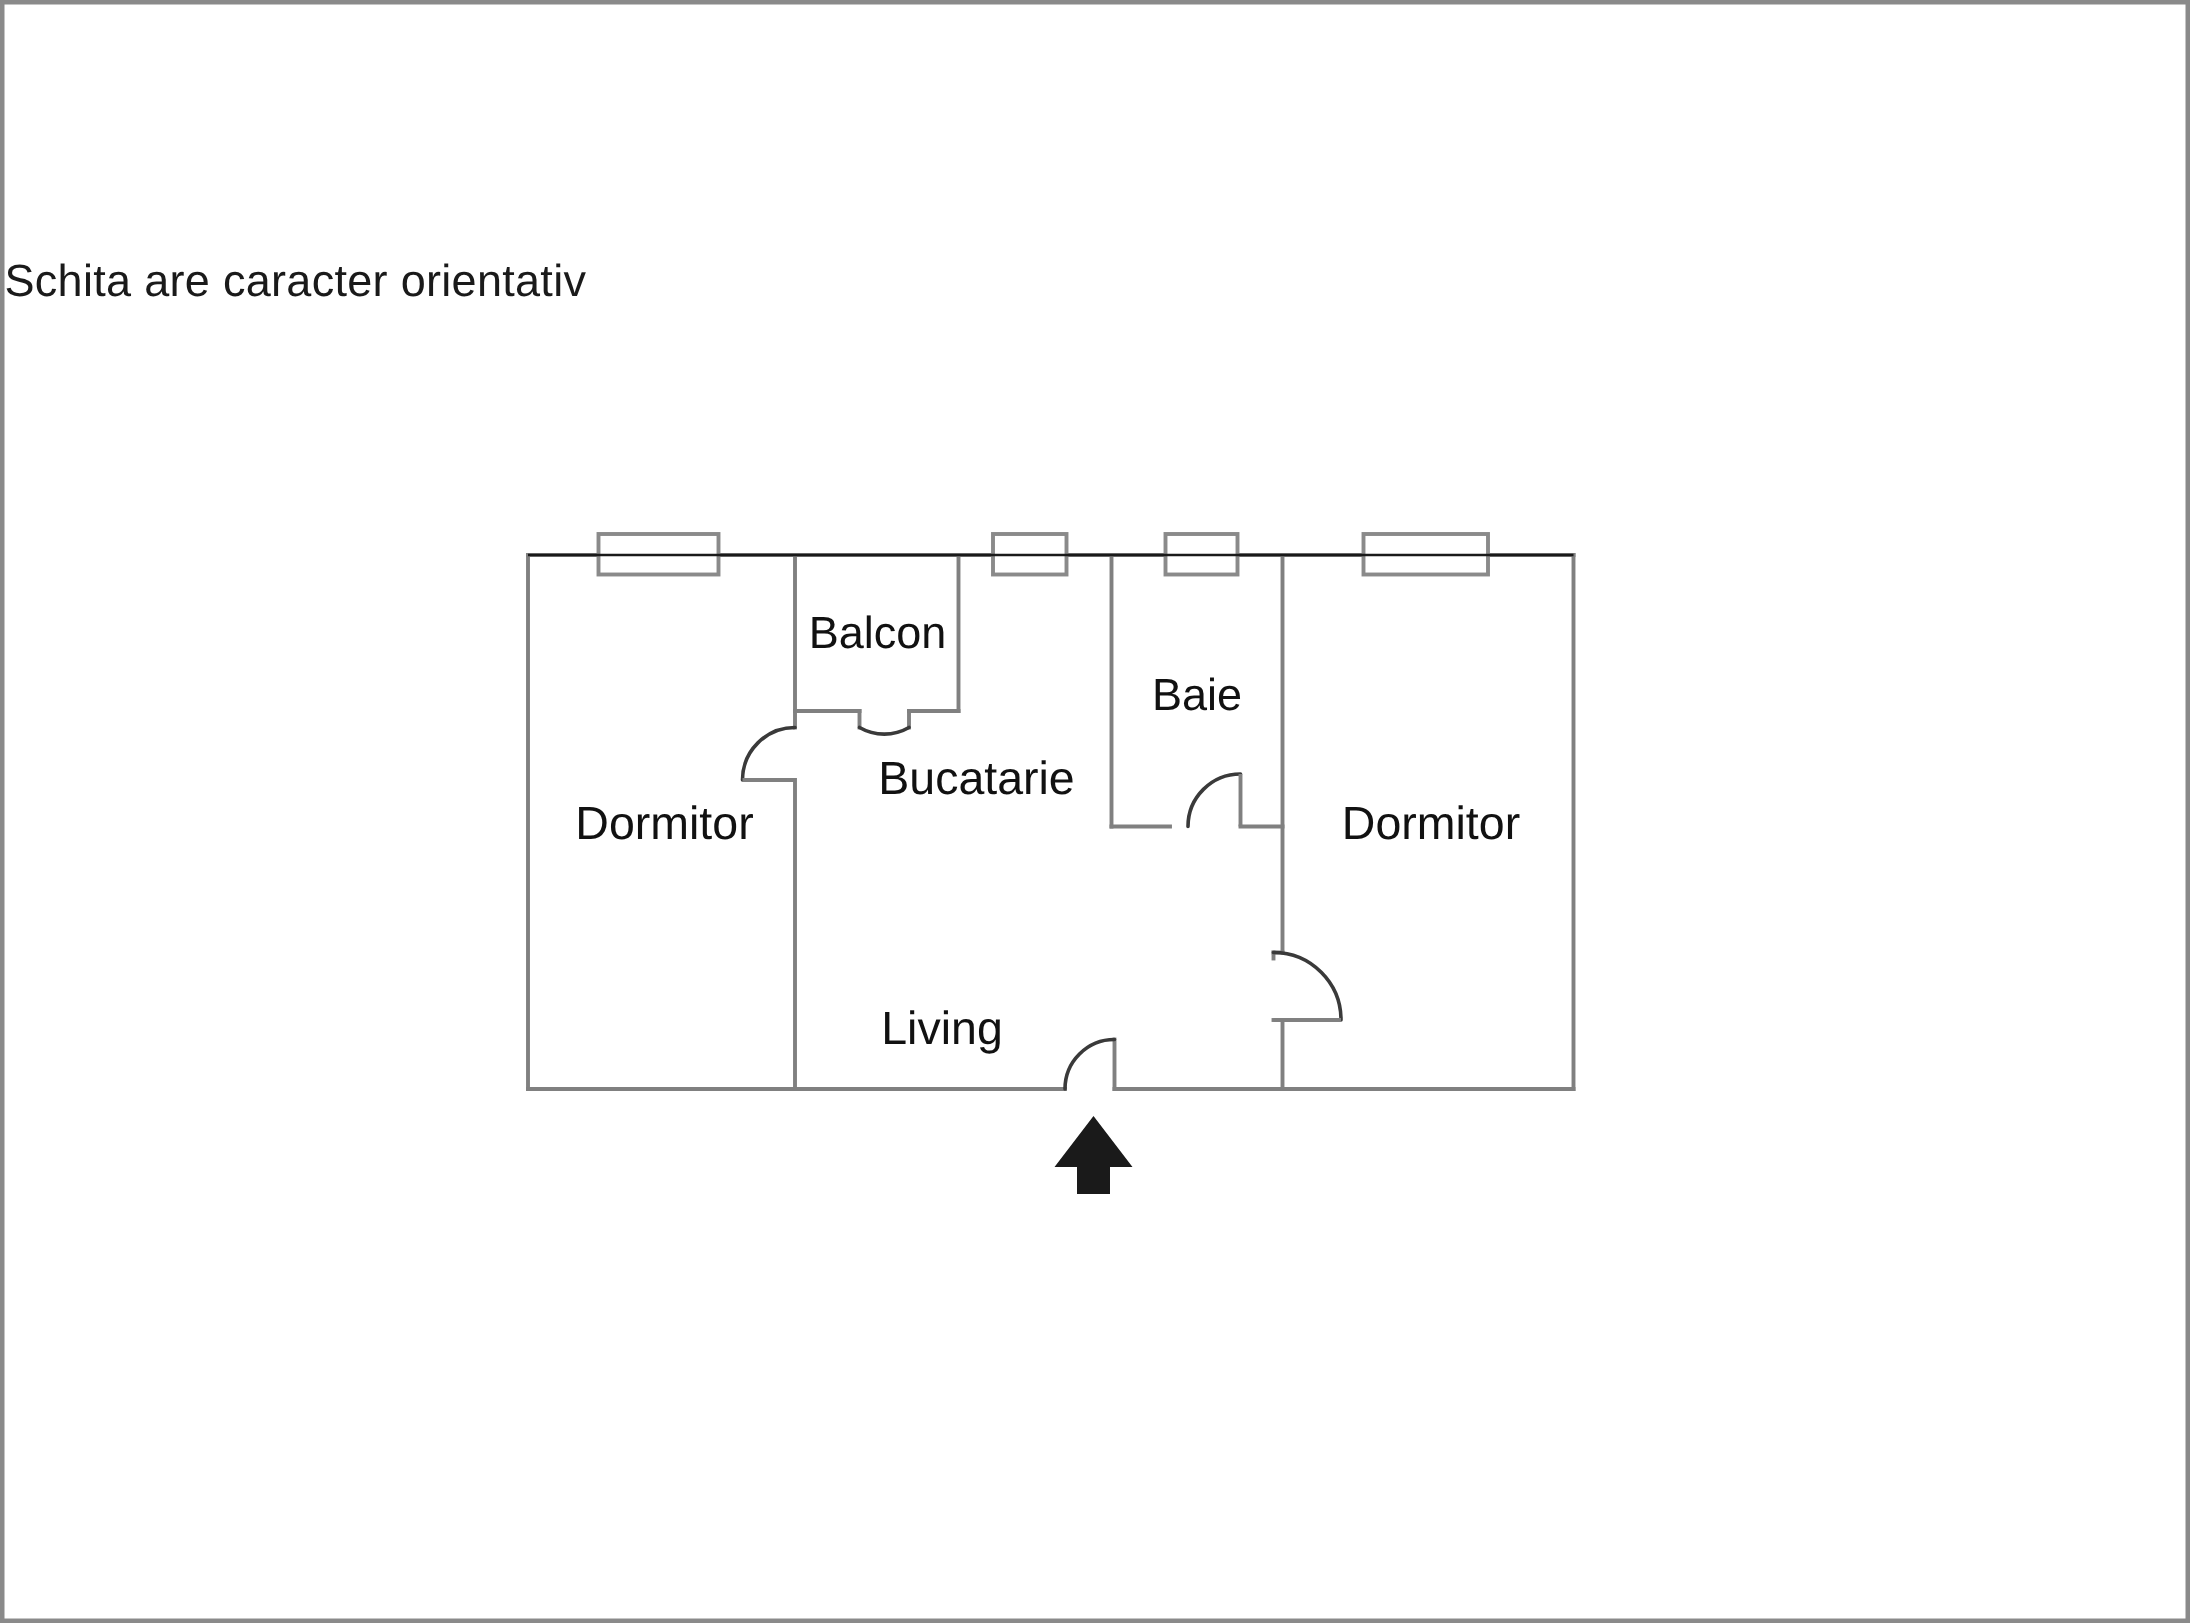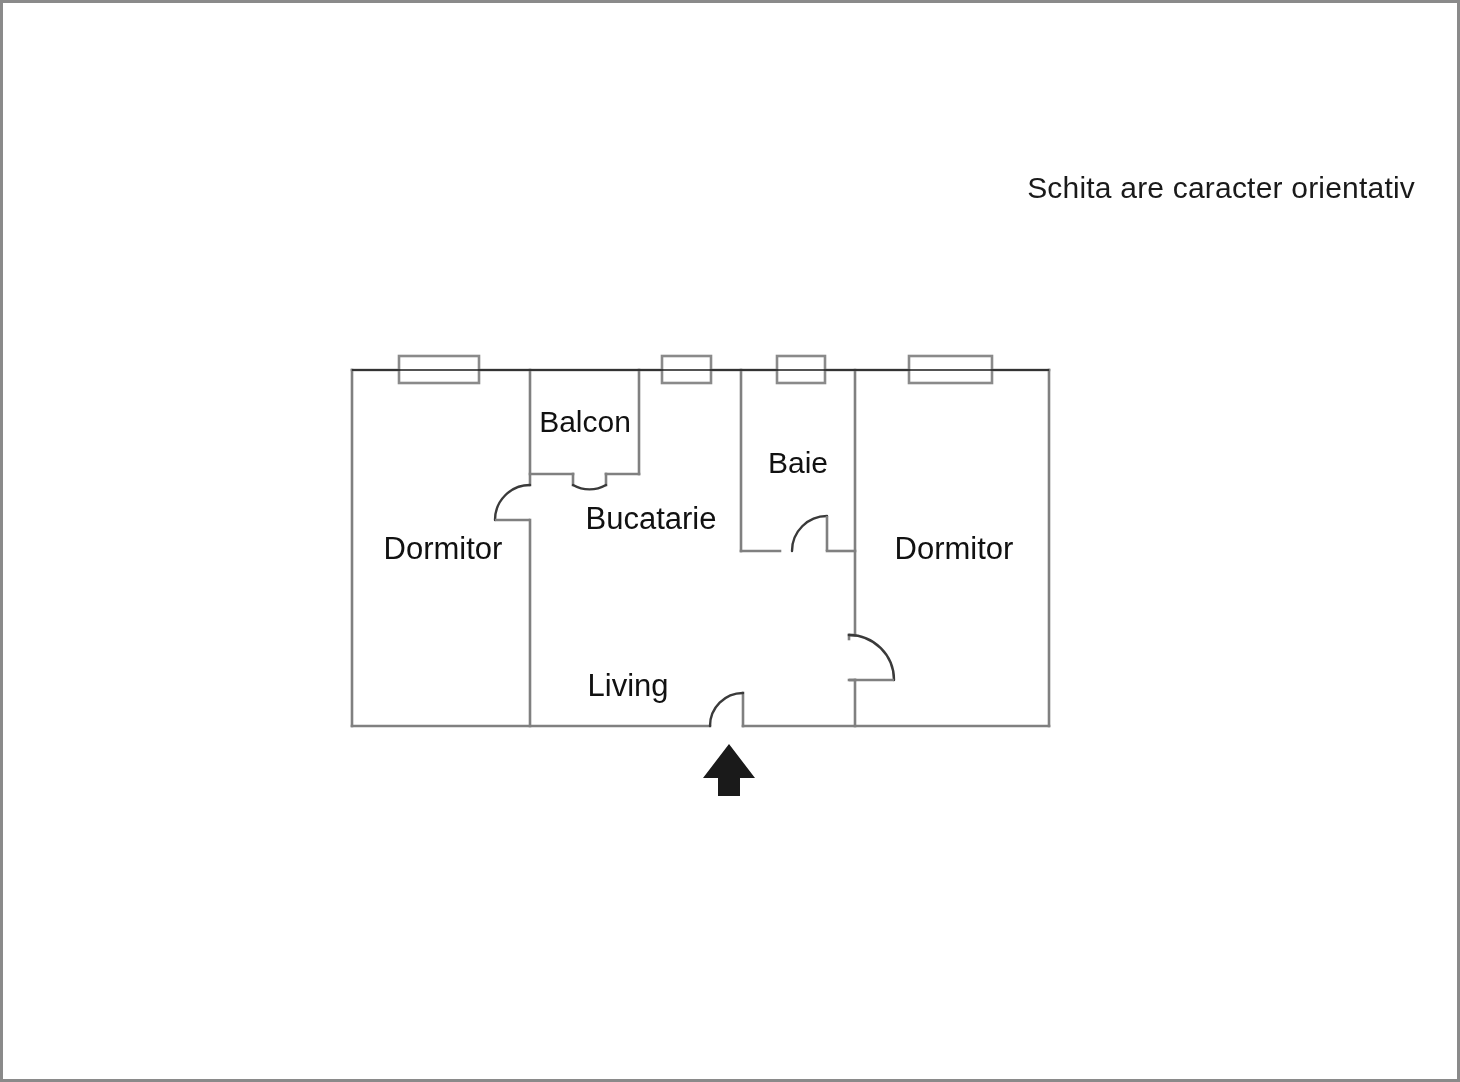--- a/index.html
+++ b/index.html
@@ -16,21 +16,21 @@
     box-sizing: border-box;
     border: 3px solid #8a8a8a;
     overflow: hidden;
     font-family: "Liberation Sans", sans-serif;
   }
   #plan-title {
     position: absolute;
     left: 0;
     top: 168px;
     width: 1412px;
-    text-align: right;
+    text-align: left;
     font-family: "Liberation Sans", sans-serif;
     font-size: 30px;
     color: #1a1a1a;
     letter-spacing: 0.2px;
     white-space: nowrap;
   }
   #floorplan-svg {
     position: absolute;
     left: 0;
     top: 0;

